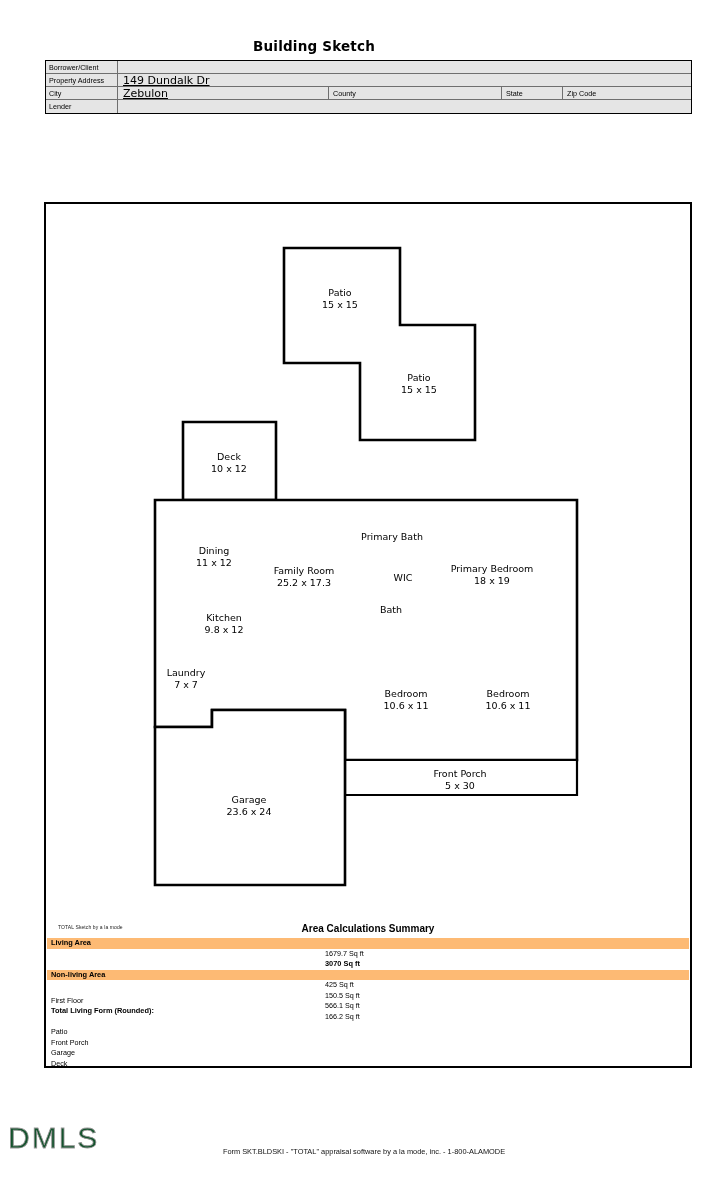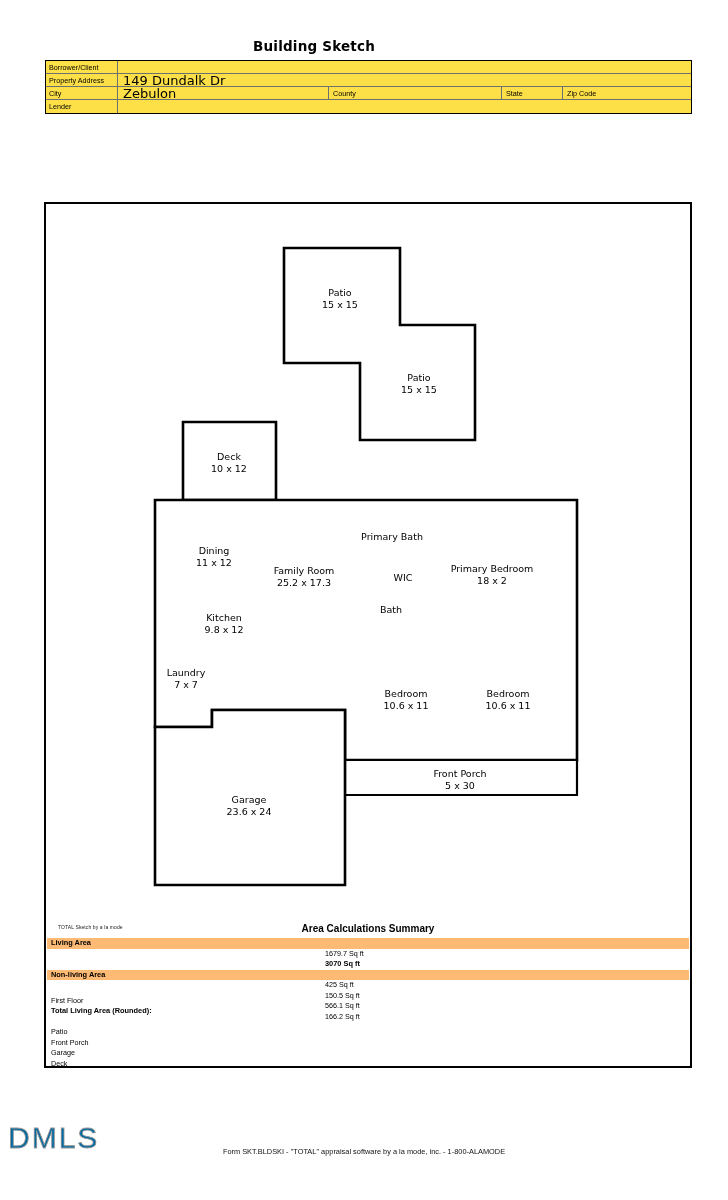--- a/index.html
+++ b/index.html
@@ -5,26 +5,26 @@
   html,body{margin:0;padding:0;background:#ffffff;}
   body{width:728px;height:1200px;position:relative;font-family:"DejaVu Sans",sans-serif;color:#000;}
   .page{position:absolute;left:0;top:0;width:728px;height:1200px;}
 
   
   .title{position:absolute;left:0;top:38px;width:628px;text-align:center;
          font-family:"DejaVu Sans",sans-serif;font-weight:bold;font-size:13.5px;letter-spacing:.2px;}
 
   
   .idtable{position:absolute;left:45px;top:60px;width:647px;border:1.6px solid #000;
-           box-sizing:border-box;background:#fde047;}
+           box-sizing:border-box;background:#e5e5e5;}
   .idrow{display:flex;height:13px;border-bottom:1px solid #6f6f6f;box-sizing:border-box;align-items:center;}
   .idrow.last{border-bottom:none;}
   .lbl{font-size:7.2px;font-family:"Liberation Sans",sans-serif;padding-left:3px;color:#000;
        white-space:nowrap;line-height:13px;}
-  .val{font-size:13px;font-family:"DejaVu Sans",sans-serif;color:#000;white-space:nowrap;line-height:13px;}
+  .val{font-size:11px;font-family:"DejaVu Sans",sans-serif;color:#000;white-space:nowrap;line-height:13px;text-decoration:underline;}
   .cellsep{border-left:1px solid #6f6f6f;height:13px;}
 
   
   .frame{position:absolute;left:44px;top:202px;width:648px;height:866px;
          border:2.2px solid #000;box-sizing:border-box;background:#fff;}
 
   
   .plan{position:absolute;left:0;top:0;width:728px;height:1200px;pointer-events:none;}
 
   
@@ -41,21 +41,21 @@
   .sbar{height:10.5px;background:#fdba74;font-weight:bold;font-size:7.4px;
         font-family:"Liberation Sans",sans-serif;line-height:10.5px;padding-left:4px;box-sizing:border-box;}
   .srow{height:10.5px;font-size:7.2px;font-family:"Liberation Sans",sans-serif;
         line-height:10.5px;position:relative;}
   .srow .nm{position:absolute;left:4px;top:0;margin-top:47px;}
   .srow .vl{position:absolute;left:278px;top:0;}
   .srow.bold .nm,.srow.bold .vl{font-weight:bold;font-size:7.4px;}
 
   
   .logo{position:absolute;left:8px;top:1121px;font-family:"Liberation Sans",sans-serif;
-        font-size:30px;letter-spacing:2px;color:#0369a1;
+        font-size:30px;letter-spacing:2px;color:#14532d;
         -webkit-text-stroke:0.8px #9a9a9a;text-shadow:0 0 0 #9a9a9a;}
   .formline{position:absolute;left:0;top:1147px;width:728px;text-align:center;
             font-size:7.4px;font-family:"Liberation Sans",sans-serif;color:#111;}
 </style>
 </head>
 <body>
 
 <div class="page">
 
   <div class="title">Building Sketch</div>
@@ -121,21 +121,21 @@
       </div>
       <div class="rlabel" style="left: 304px; top: 576px;">
         <div>Family Room</div>
         <div>25.2 x 17.3</div>
       </div>
       <div class="rlabel" style="left: 403px; top: 578px;">
         <div>WIC</div>
       </div>
       <div class="rlabel" style="left: 492px; top: 574px;">
         <div>Primary Bedroom</div>
-        <div>18 x 2</div>
+        <div>18 x 19</div>
       </div>
       <div class="rlabel" style="left: 224px; top: 623px;">
         <div>Kitchen</div>
         <div>9.8 x 12</div>
       </div>
       <div class="rlabel" style="left: 391px; top: 610px;">
         <div>Bath</div>
       </div>
       <div class="rlabel" style="left: 186px; top: 678px;">
         <div>Laundry</div>
@@ -161,21 +161,21 @@
 
   <div class="sketchby">TOTAL Sketch by a la mode</div>
   <div class="sumtitle">Area Calculations Summary</div>
   <div class="sumwrap" id="summary-body">
       <div class="sbar">Living Area</div>
       <div class="srow">
         <span class="nm">First Floor</span>
         <span class="vl">1679.7 Sq ft</span>
       </div>
       <div class="srow bold">
-        <span class="nm">Total Living Area (Rounded):</span>
+        <span class="nm">Total Living Form (Rounded):</span>
         <span class="vl">3070 Sq ft</span>
       </div>
       <div class="sbar">Non-living Area</div>
       <div class="srow">
         <span class="nm">Patio</span>
         <span class="vl">425 Sq ft</span>
       </div>
       <div class="srow">
         <span class="nm">Front Porch</span>
         <span class="vl">150.5 Sq ft</span>

